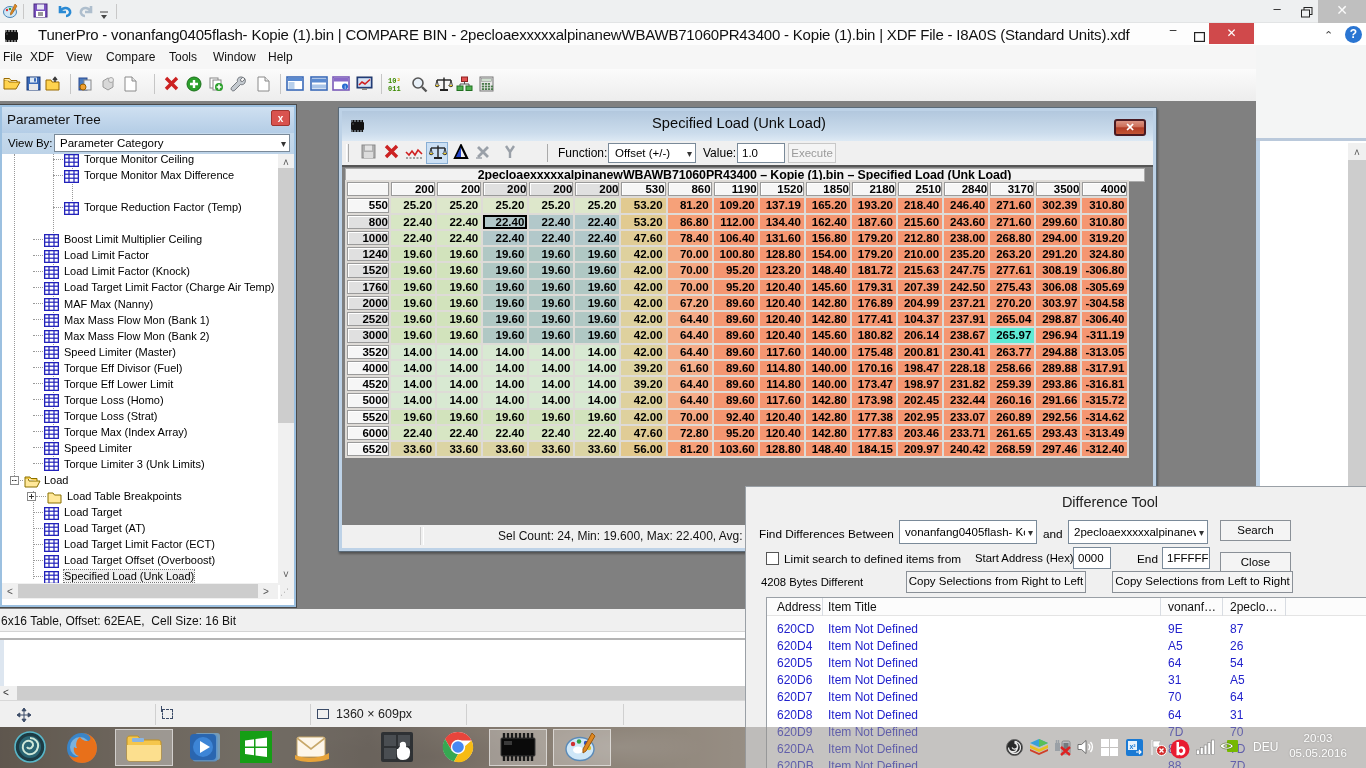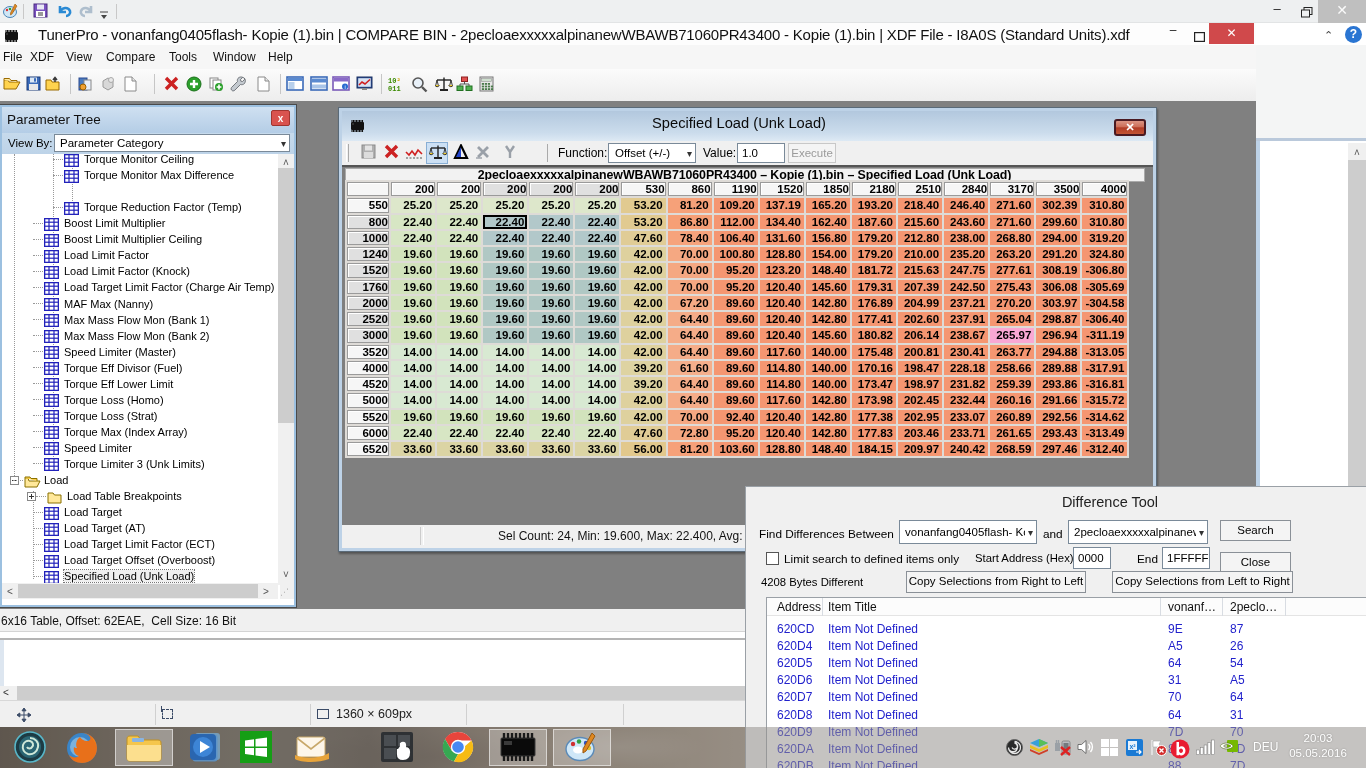--- a/index.html
+++ b/index.html
@@ -337,31 +337,20 @@
         <div style="position:absolute;left:51px;top:7px;width:10px;border-top:1px dotted #999"></div>
         <span style="position:absolute;left:62px;top:1px"><span class="ti"><svg width="15" height="13" viewBox="0 0 15 13">
               <rect x="0.5" y="0.5" width="14" height="12" fill="#fff" stroke="#2222bb" stroke-width="1.6"></rect>
               <line x1="5" y1="1" x2="5" y2="12" stroke="#2222bb" stroke-width="1.2"></line>
               <line x1="10" y1="1" x2="10" y2="12" stroke="#2222bb" stroke-width="1.2"></line>
               <line x1="1" y1="4.2" x2="14" y2="4.2" stroke="#2222bb" stroke-width="1.2"></line>
               <line x1="1" y1="8.2" x2="14" y2="8.2" stroke="#2222bb" stroke-width="1.2"></line>
             </svg></span></span>
         <span class="tlab" style="left:82px">Torque Reduction Factor (Temp)</span>
       </div>
-      <div class="trow" style="top:61.7px">
-        <div style="position:absolute;left:31px;top:7px;width:10px;border-top:1px dotted #999"></div>
-        <span style="position:absolute;left:42px;top:1px"><span class="ti"><svg width="15" height="13" viewBox="0 0 15 13">
-              <rect x="0.5" y="0.5" width="14" height="12" fill="#fff" stroke="#2222bb" stroke-width="1.6"></rect>
-              <line x1="5" y1="1" x2="5" y2="12" stroke="#2222bb" stroke-width="1.2"></line>
-              <line x1="10" y1="1" x2="10" y2="12" stroke="#2222bb" stroke-width="1.2"></line>
-              <line x1="1" y1="4.2" x2="14" y2="4.2" stroke="#2222bb" stroke-width="1.2"></line>
-              <line x1="1" y1="8.2" x2="14" y2="8.2" stroke="#2222bb" stroke-width="1.2"></line>
-            </svg></span></span>
-        <span class="tlab" style="left:62px">Boost Limit Multiplier</span>
-      </div>
       <div class="trow" style="top:77.8px">
         <div style="position:absolute;left:31px;top:7px;width:10px;border-top:1px dotted #999"></div>
         <span style="position:absolute;left:42px;top:1px"><span class="ti"><svg width="15" height="13" viewBox="0 0 15 13">
               <rect x="0.5" y="0.5" width="14" height="12" fill="#fff" stroke="#2222bb" stroke-width="1.6"></rect>
               <line x1="5" y1="1" x2="5" y2="12" stroke="#2222bb" stroke-width="1.2"></line>
               <line x1="10" y1="1" x2="10" y2="12" stroke="#2222bb" stroke-width="1.2"></line>
               <line x1="1" y1="4.2" x2="14" y2="4.2" stroke="#2222bb" stroke-width="1.2"></line>
               <line x1="1" y1="8.2" x2="14" y2="8.2" stroke="#2222bb" stroke-width="1.2"></line>
             </svg></span></span>
         <span class="tlab" style="left:62px">Boost Limit Multiplier Ceiling</span>
@@ -861,42 +850,42 @@
             <td class="dc" style="background:#d2e3bc">19.60</td>
             <td class="dc" style="background:#b0c8c4">19.60</td>
             <td class="dc" style="background:#b0c8c4">19.60</td>
             <td class="dc" style="background:#b0c8c4">19.60</td>
             <td class="dc" style="background:#ded19e">42.00</td>
             <td class="dc" style="background:#f5ac88">64.40</td>
             <td class="dc" style="background:#f59671">89.60</td>
             <td class="dc" style="background:#f59671">120.40</td>
             <td class="dc" style="background:#f59671">142.80</td>
             <td class="dc" style="background:#f59671">177.41</td>
-            <td class="dc" style="background:#f59671">202.60</td>
+            <td class="dc" style="background:#f59671">104.37</td>
             <td class="dc" style="background:#f59671">237.91</td>
             <td class="dc" style="background:#f59671">265.04</td>
             <td class="dc" style="background:#f59671">298.87</td>
             <td class="dc" style="background:#f59671">-306.40</td>
           </tr>
           <tr>
             <td class="hc hsel rh">3000</td>
             <td class="dc" style="background:#d2e3bc">19.60</td>
             <td class="dc" style="background:#d2e3bc">19.60</td>
             <td class="dc" style="background:#b0c8c4">19.60</td>
             <td class="dc" style="background:#b0c8c4">19.60</td>
             <td class="dc" style="background:#b0c8c4">19.60</td>
             <td class="dc" style="background:#ded19e">42.00</td>
             <td class="dc" style="background:#f5ac88">64.40</td>
             <td class="dc" style="background:#f59671">89.60</td>
             <td class="dc" style="background:#f59671">120.40</td>
             <td class="dc" style="background:#f59671">145.60</td>
             <td class="dc" style="background:#f59671">180.82</td>
             <td class="dc" style="background:#f59671">206.14</td>
             <td class="dc" style="background:#f59671">238.67</td>
-            <td class="dc" style="background:#f9a8d4">265.97</td>
+            <td class="dc" style="background:#5eead4">265.97</td>
             <td class="dc" style="background:#f59671">296.94</td>
             <td class="dc" style="background:#f59671">-311.19</td>
           </tr>
           <tr>
             <td class="hc rh">3520</td>
             <td class="dc" style="background:#d8e9d2">14.00</td>
             <td class="dc" style="background:#d8e9d2">14.00</td>
             <td class="dc" style="background:#d8e9d2">14.00</td>
             <td class="dc" style="background:#d8e9d2">14.00</td>
             <td class="dc" style="background:#d8e9d2">14.00</td>
@@ -1053,21 +1042,21 @@
       <span style="position:absolute;left:5px;top:5.25px;font-size:11.5px;white-space:nowrap;overflow:hidden;max-width:120px;display:inline-block">vonanfang0405flash- Ko</span>
       <span class="cv" style="top:5.5px">▾</span>
     </div>
     <span class="lb" style="left:297px;top:40px">and</span>
     <div class="combo" style="left:322px;top:33px;width:140px;height:24px">
       <span style="position:absolute;left:5px;top:5.25px;font-size:11.5px;white-space:nowrap;overflow:hidden;max-width:122px;display:inline-block">2pecloaexxxxxalpinanew</span>
       <span class="cv" style="top:5.5px">▾</span>
     </div>
     <div class="btn" style="left:474px;top:33px;width:71px;height:21px;padding-top:3px">Search</div>
     <div class="abs" style="left:20px;top:65px;width:13px;height:13px;background:#fff;border:1px solid #555"></div>
-    <span class="lb" style="left:38px;top:65px">Limit search to defined items only</span>
+    <span class="lb" style="left:38px;top:65px">Limit search to defined items from</span>
     <span class="lb" style="left:229px;top:65px;font-size:11.3px">Start Address (Hex)</span>
     <input class="inp" style="left: 327px; top: 60px; width: 38px; height: 22px;" value="0000">
     <span class="lb" style="left:391px;top:65px">End</span>
     <input class="inp" style="left: 416px; top: 60px; width: 48px; height: 22px;" value="1FFFFF">
     <div class="btn" style="left:474px;top:65px;width:71px;height:21px;padding-top:3px">Close</div>
     <span class="lb" style="left:15px;top:89px;font-size:11.3px">4208 Bytes Different</span>
     <div class="btn" style="left:160px;top:84px;width:180px;height:22px;padding-top:3px">Copy Selections from Right to Left</div>
     <div class="btn" style="left:366px;top:84px;width:181px;height:22px;padding-top:3px">Copy Selections from Left to Right</div>
     <div id="dlist">
       <div class="hd">

